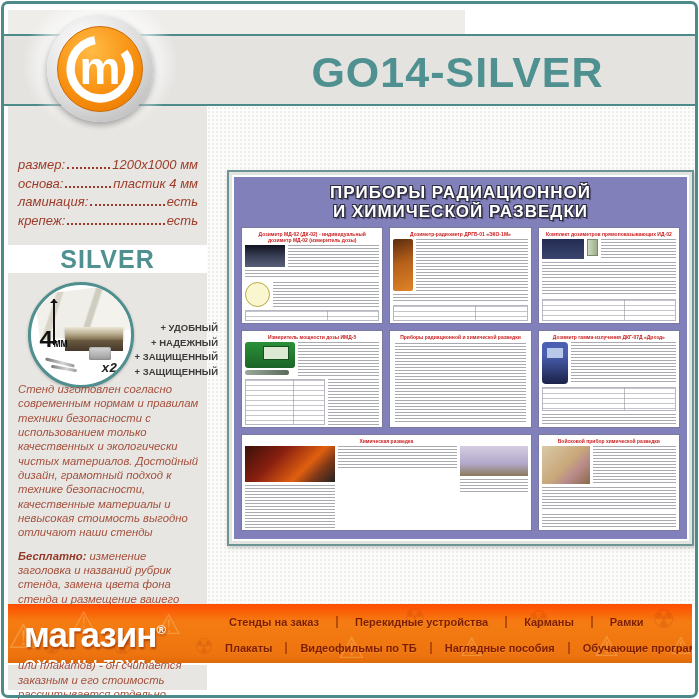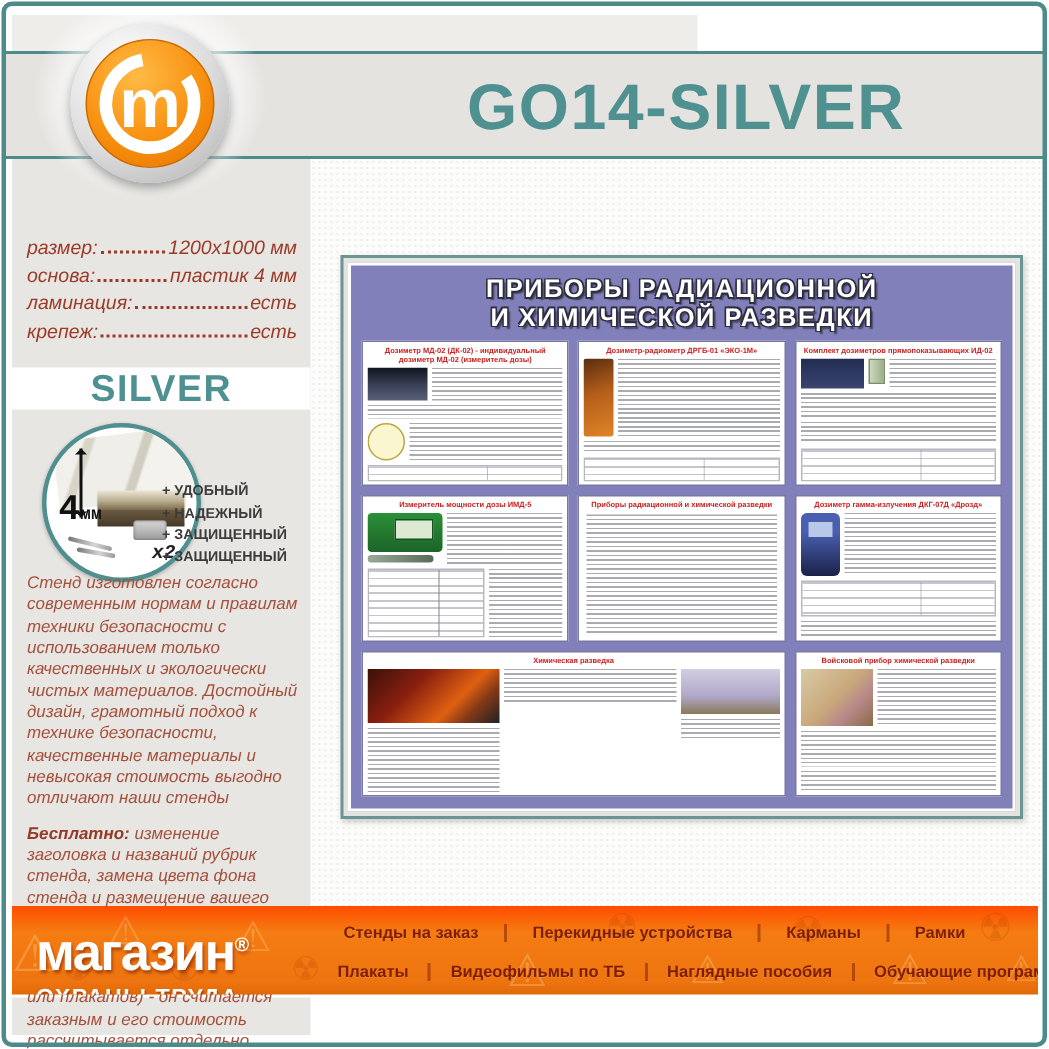--- a/index.html
+++ b/index.html
@@ -51,31 +51,31 @@
   .thickness{position:absolute;left:8px;top:42px;font-size:12px;font-weight:bold;color:#111;}
   .thickness::first-letter{font-size:24px;}
   .screw{position:absolute;height:3px;border-radius:2px;
         background:linear-gradient(90deg,#777,#d5d5d5 60%,#999);}
   .screw.s1{left:14px;top:76px;width:30px;transform:rotate(14deg);}
   .screw.s2{left:20px;top:82px;width:26px;transform:rotate(10deg);}
   .bracket{position:absolute;left:58px;top:62px;width:22px;height:13px;border-radius:2px;
         background:linear-gradient(180deg,#d8d8d8,#9a9a9a);box-shadow:inset 0 0 2px #666;}
   .screws-label{position:absolute;right:14px;bottom:9px;font-size:13px;font-weight:bold;
         font-style:italic;color:#222;}
-  .features{position:absolute;left:100px;top:215px;width:86px;text-align:left;}
+  .features{position:absolute;left:124px;top:215px;width:86px;text-align:right;}
   .feature{font-size:9.5px;font-weight:bold;color:#3b3b3b;line-height:14.5px;white-space:nowrap;}
   .paras{position:absolute;left:10px;right:8px;top:276px;font-size:11.3px;line-height:1.27;
         font-style:italic;color:#a5503c;}
   .paras p{margin:0 0 9px 0;}
   .paras b{color:#943a28;}
   
   .main-bg{position:absolute;left:207px;top:106px;right:4px;height:498px;background:#fcfcfa;
         background-image:radial-gradient(#ededEA 1px,transparent 1px);background-size:4px 4px;}
   .poster{position:absolute;left:227px;top:170px;width:451px;height:372px;z-index:8;
-        border:2px solid #6b9494;background:#e3e3e0;box-shadow:1px 2px 4px rgba(0,0,0,.2);}
+        border:2px solid #6b9494;background:#e3e3e0;box-shadow:1px 2px 4px rgba(0,0,0,.2);padding-left:12px;}
   .poster-in{position:absolute;inset:3px;border:2px solid #ffffff;background:#8280ba;
         display:flex;flex-direction:column;}
   .poster-title{text-align:center;padding-top:6px;color:#fff;font-weight:bold;font-size:17px;
         line-height:19px;letter-spacing:1px;
         text-shadow:-1px -1px 0 #2e2e40,1px -1px 0 #2e2e40,-1px 1px 0 #2e2e40,1px 1px 0 #2e2e40,2px 2px 1px rgba(0,0,0,.45);}
   .panels-grid{flex:1;display:grid;grid-template-columns:1fr 1fr 1fr;grid-auto-rows:1fr;
         gap:6px;padding:6px 7px 8px 7px;}
   .panel{background:#fff;border:1px solid #7878a0;padding:2px 3px;overflow:hidden;
         display:flex;flex-direction:column;}
   .panel.p7{grid-column:1/3;}

